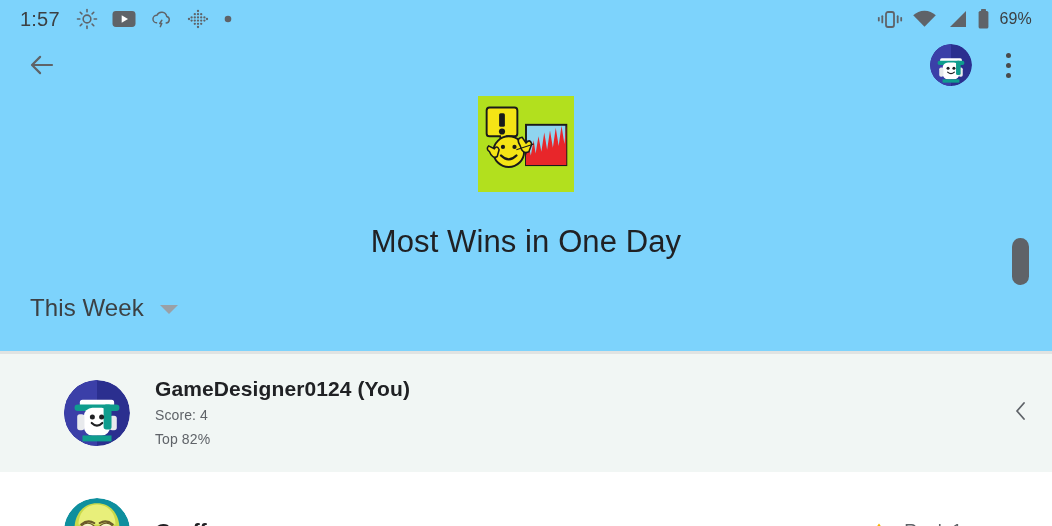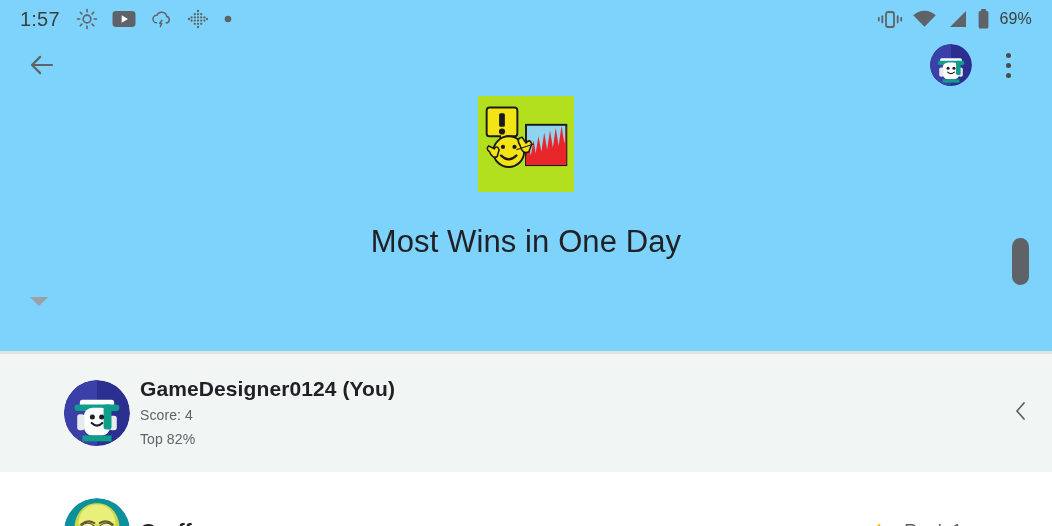--- a/index.html
+++ b/index.html
@@ -181,21 +181,21 @@
     height: 118px;
     background: #ffffff;
   }
   .lb-avatar {
     width: 66px; height: 66px;
     border-radius: 50%;
     overflow: hidden;
     flex: none;
   }
   .lb-info {
-    margin-left: 10px;
+    margin-left: 25px;
     display: flex;
     flex-direction: column;
     justify-content: center;
   }
   .lb-name {
     font-size: 21px;
     color: #202124;
     font-weight: bold;
     letter-spacing: .1px;
     line-height: 28px;
@@ -387,20 +387,21 @@
       <path d="M50 72 L50 62 L53 52 L55 62 L58 46 L60 60 L63 42 L66 58 L69 38 L72 56 L75 36 L78 54 L81 33 L84 52 L87 31 L90 50 L92 30 L92 72 Z" fill="#e8262a"></path>
 
       <path d="M44 52 q-5 -8 2 -9 l4 6 q4 -5 6 1 l-3 8 q-7 3 -9 -6z" fill="#f5e415" stroke="#1a1a1a" stroke-width="1.6"></path>
       <line x1="40" y1="56" x2="58" y2="50" stroke="#1a1a1a" stroke-width="1.2"></line>
     </svg>
   </div>
 
   <div class="page-title">Most Wins in One Day</div>
 
   <div class="filter-row">
+    <span class="filter-label">This Week</span>
     <span class="caret"></span>
   </div>
 
   <div class="divider"></div>
 
   <div class="lb-row highlight">
     <div class="lb-avatar">
       <svg width="66" height="66" viewBox="0 0 100 100">
         <circle cx="50" cy="50" r="50" fill="#2b2f8f"></circle>
         <path d="M0 50a50 50 0 0 1 50-50v100A50 50 0 0 1 0 50z" fill="#3b3fa8"></path>

